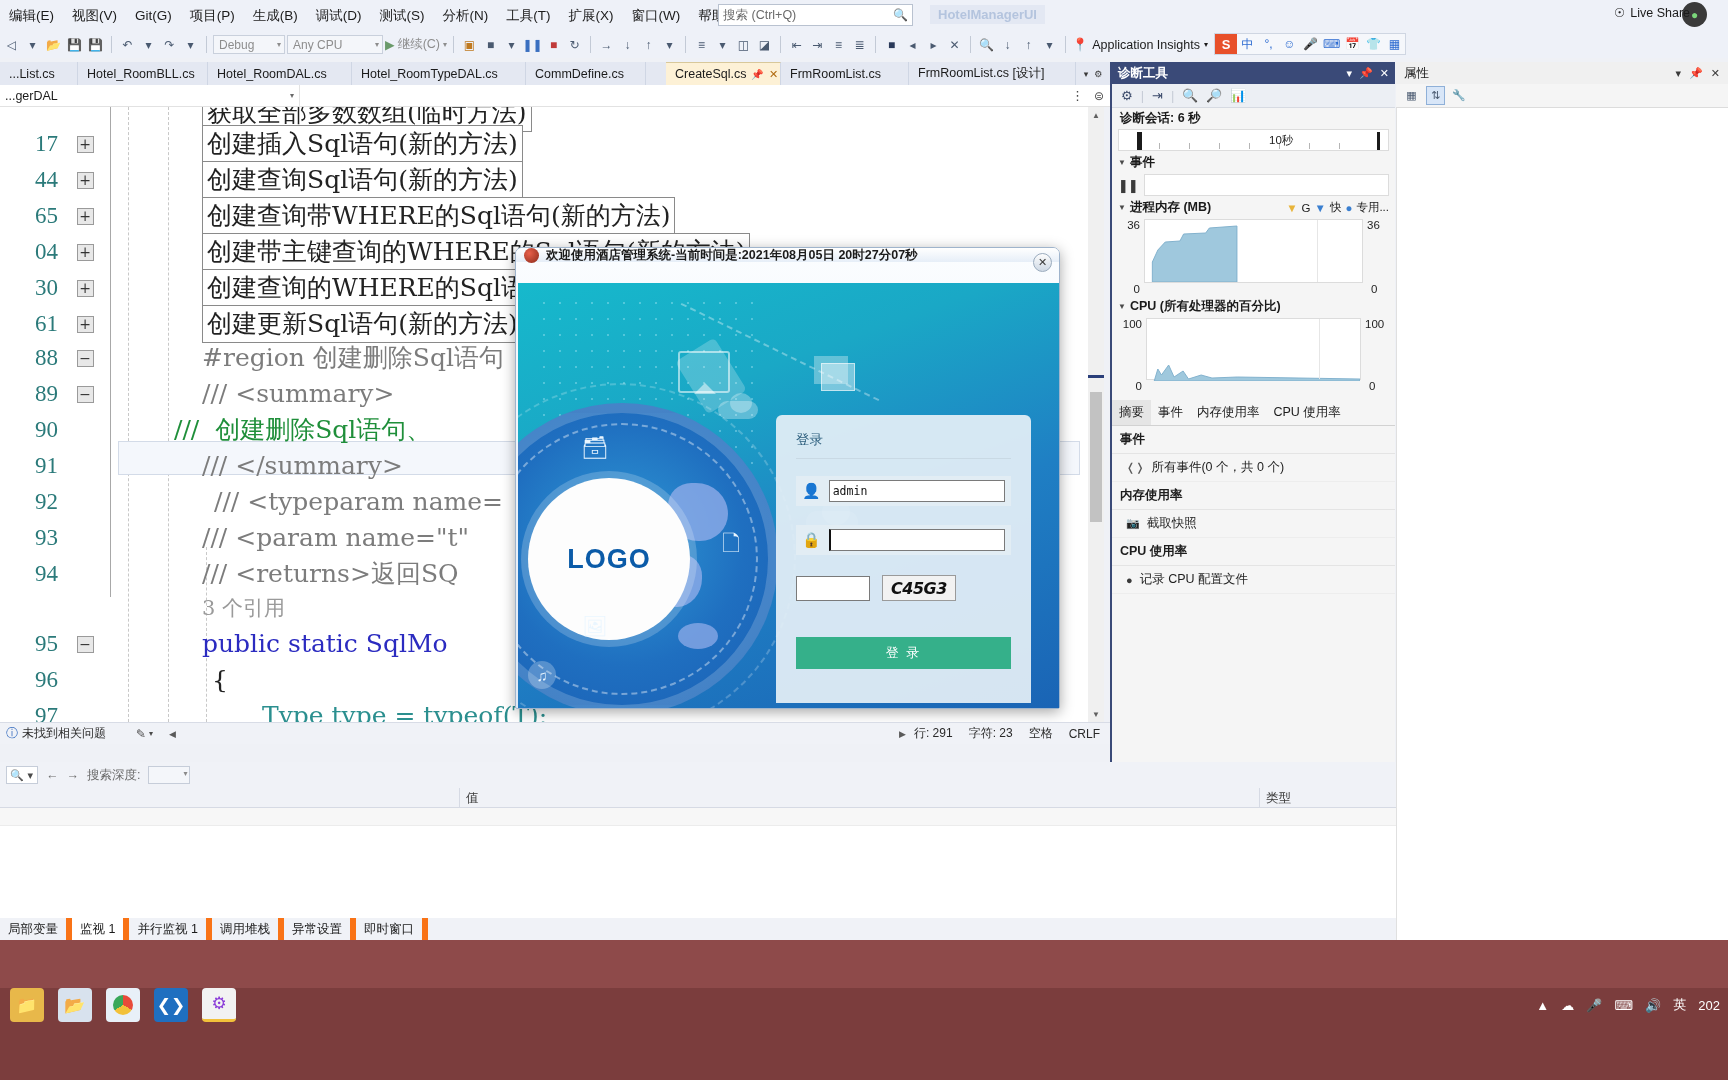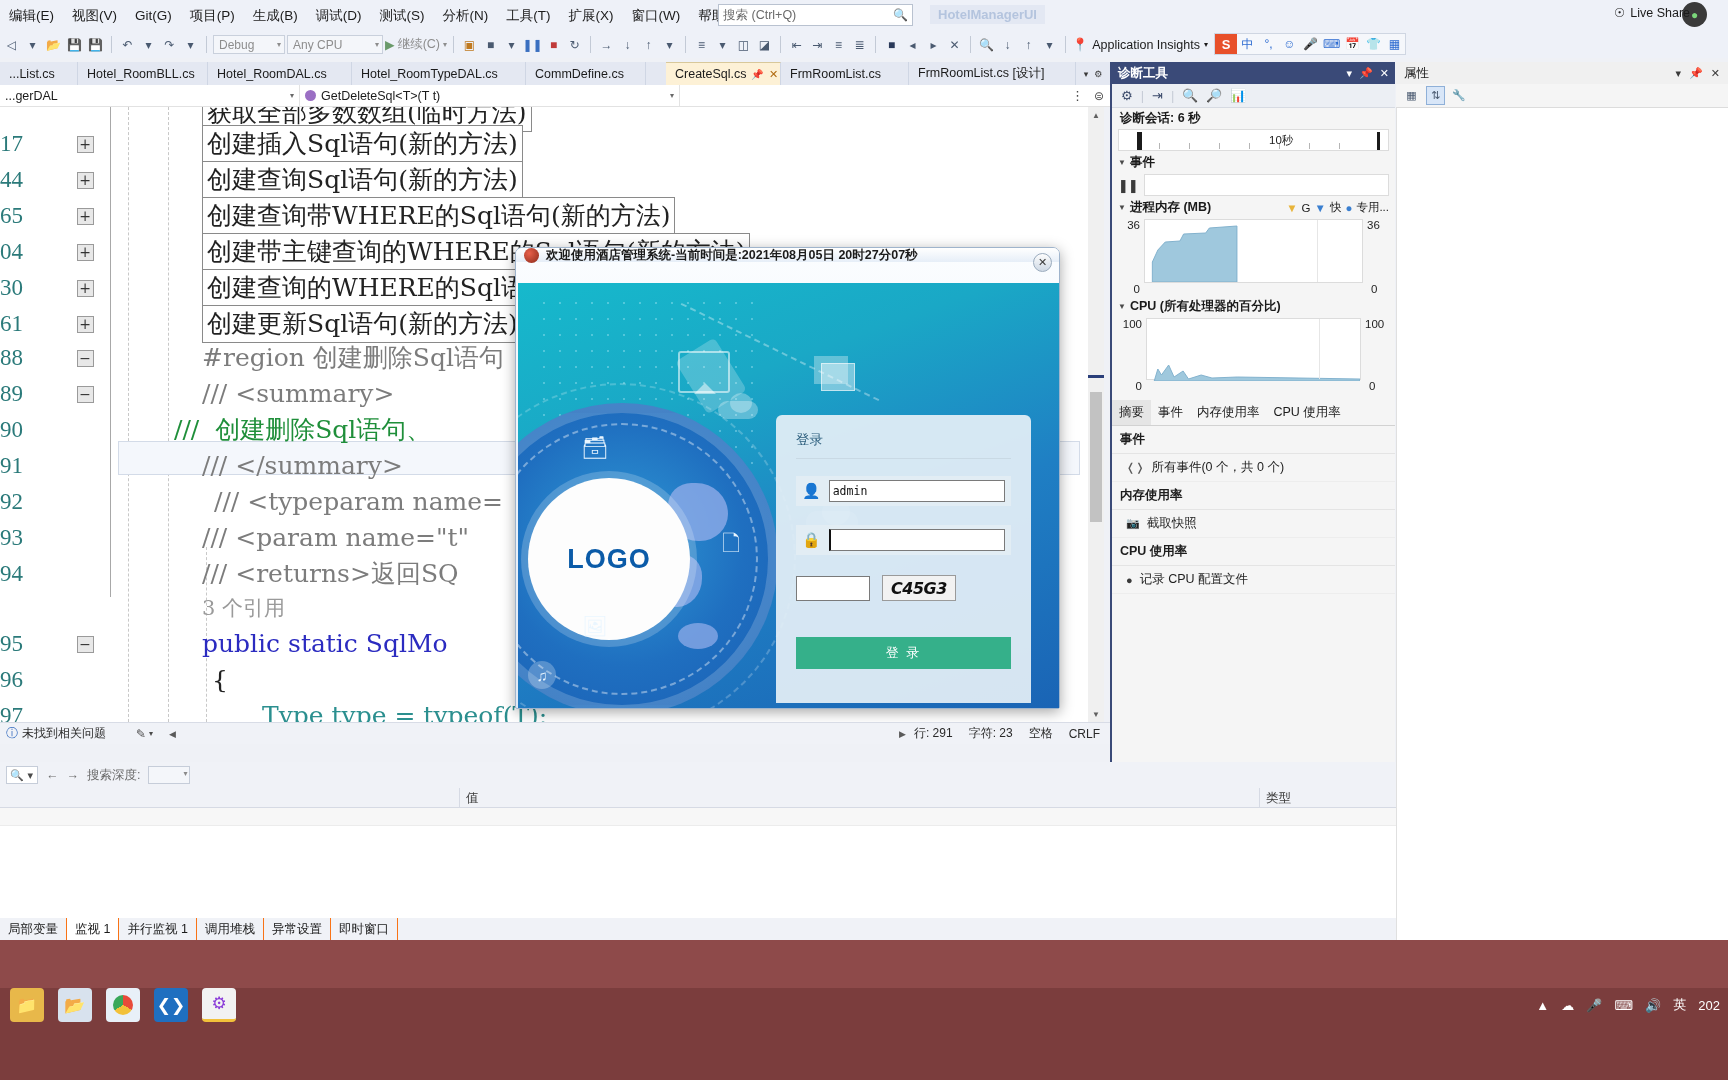--- a/index.html
+++ b/index.html
@@ -67,21 +67,21 @@
   .navsel { height:21px; border-right:1px solid #e3e3e3; display:flex; align-items:center;
             gap:5px; font-size:12.5px; color:#1b1b1b; padding:0 5px; position:relative; }
   .navsel::after { content:"▾"; font-size:8px; color:#6a6a6a; margin-left:auto; padding-left:8px;}
   .glyph-cls { width:12px;height:12px;border-radius:2px; background:#b9d3ef; display:inline-block;}
   .glyph-mth { width:11px;height:11px;border-radius:50%; background:#9b6fc4; display:inline-block;}
 
   
   .editor { position:absolute; left:0; top:107px; width:1096px; height:615px; background:#fff;
             overflow:hidden; font-family:"DejaVu Serif","Liberation Serif",serif; }
   .gutterline { position:absolute; left:0; width:1096px; height:36.5px; display:flex; align-items:center; }
-  .ln { width:68px; padding-right:10px; font-size:23px; color:#2b7a7a;
+  .ln { width:68px; text-align:right; padding-right:10px; font-size:23px; color:#2b7a7a;
         font-family:"Liberation Serif",serif; }
   .glyphmargin { width:34px; display:flex; align-items:center; justify-content:center; }
   .boxpm { width:17px;height:17px;border:1px solid #9a9a9a;background:#e8e8e8; color:#333;
            font-size:14px; line-height:14px; display:flex;align-items:center;justify-content:center;}
   .codetext { font-size:25px; line-height:36px; white-space:pre; }
   .c-green { color:#1f8f3a; }
   .c-gray { color:#7c7c7c; }
   .c-blue { color:#2b2bc0; }
   .c-teal { color:#2b8f8f; }
   .c-dark { color:#222; }
@@ -157,21 +157,21 @@
   .watchtb .depth::after{content:"▾";position:absolute;right:2px;top:2px;font-size:8px;color:#8a8a8a;}
   .watchgrid { position:absolute; left:0; top:26px; right:0; bottom:22px; background:#fff; }
   .wgh { height:20px; background:#f0f2f7; border-bottom:1px solid #d6dae4; display:flex;
          font-size:12.5px; color:#3a3a3a; }
   .wgh .c1 { width:460px; border-right:1px solid #d6dae4; padding:2px 6px;}
   .wgh .c2 { width:800px; border-right:1px solid #d6dae4; padding:2px 6px;}
   .wgh .c3 { flex:1; padding:2px 6px;}
   .wgrow { height:18px; background:#f7f7f7; border-bottom:1px solid #ececec; }
   .watchtabs { position:absolute; left:0; bottom:0; height:22px; display:flex; align-items:center;
                gap:0; }
-  .watchtabs .wt { font-size:12.5px; padding:3px 8px; color:#1b1b1b; border-right:1px solid #f97316;}
+  .watchtabs .wt { font-size:12.5px; padding:3px 8px; color:#1b1b1b; border-right:6px solid #f97316;}
   .watchtabs .wt.on { background:#fff; font-weight:normal; }
 
   
   .addsrc { position:absolute; right:6px; bottom:42px; display:flex; align-items:center; gap:5px;
             font-size:12.5px; color:#1b1b1b; }
 
   
   .taskbar { position:absolute; left:0; top:940px; width:1728px; height:140px; background:#7b3d3d; }
   .tbarrow { position:absolute; left:0; top:0; width:1728px; height:48px; background:#8e4a4a; }
   .tbicons { position:absolute; left:10px; top:48px; display:flex; align-items:center; gap:14px; }
@@ -315,24 +315,20 @@
     <div class="tabnav">
       <span>▾</span>
       <span>⚙</span>
     </div>
   </div>
 
   <div class="navbar">
     <div class="navsel" style="width:300px">
       <span>...gerDAL</span>
     </div>
-    <div class="navsel" style="width:380px">
-      <span class="glyph-mth"></span>
-      <span>GetDeleteSql&lt;T&gt;(T t)</span>
-    </div>
     <div style="margin-left:auto;padding-right:6px;display:flex;gap:10px;align-items:center">
       <span style="font-size:13px;color:#4a4a4a">⋮</span>
       <span style="font-size:12px;color:#4a4a4a">⊜</span>
     </div>
   </div>
 
   <div class="editor">
 
     <div style="position:absolute;left:128px;top:0;bottom:0;width:0;border-left:1px dashed #c8c8c8"></div>
     <div style="position:absolute;left:168px;top:0;bottom:0;width:0;border-left:1px dashed #c8c8c8"></div>

